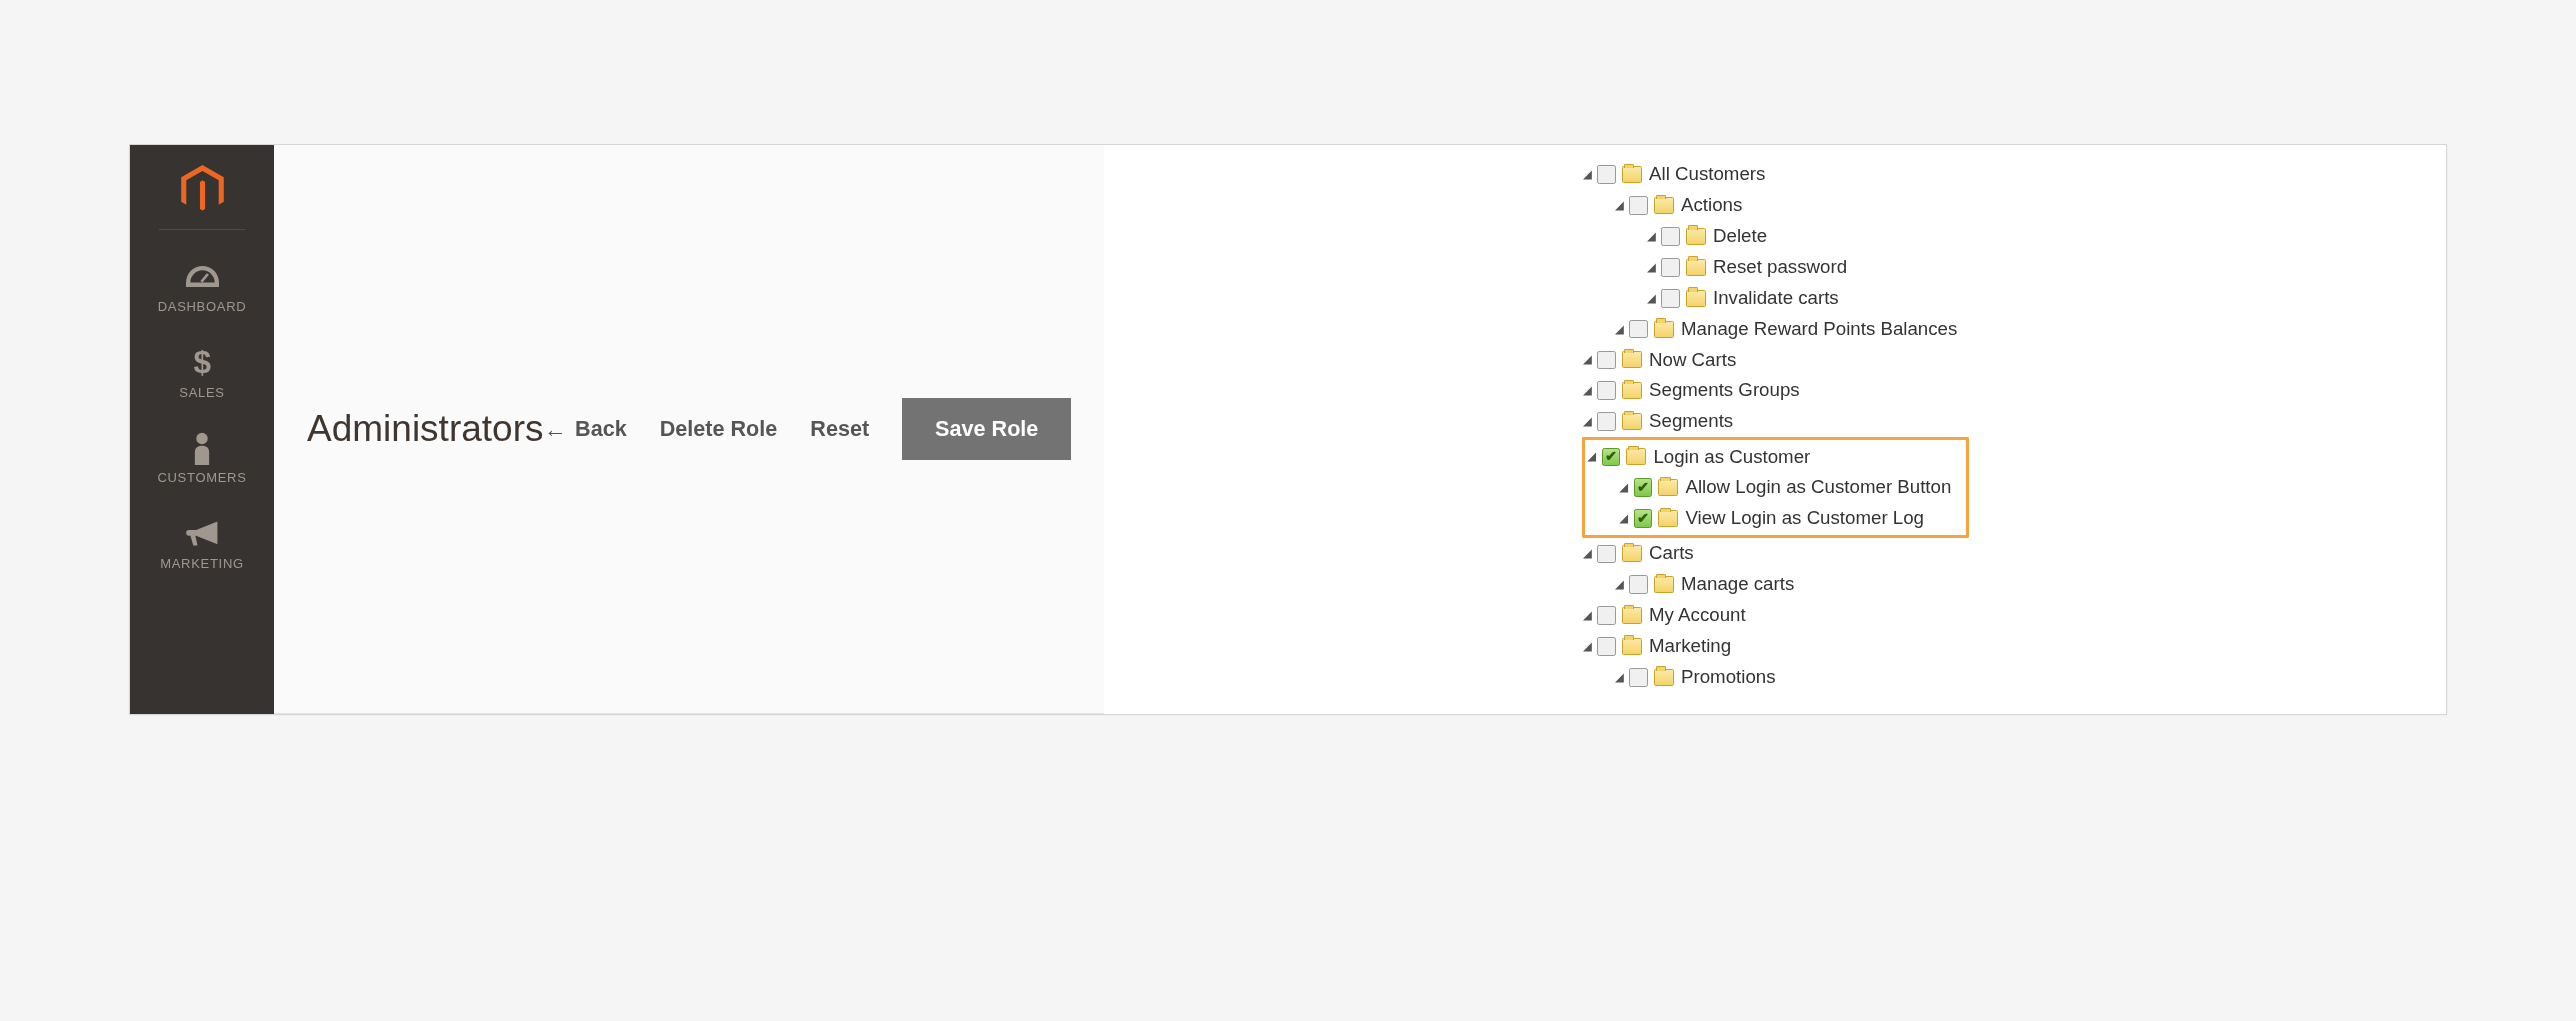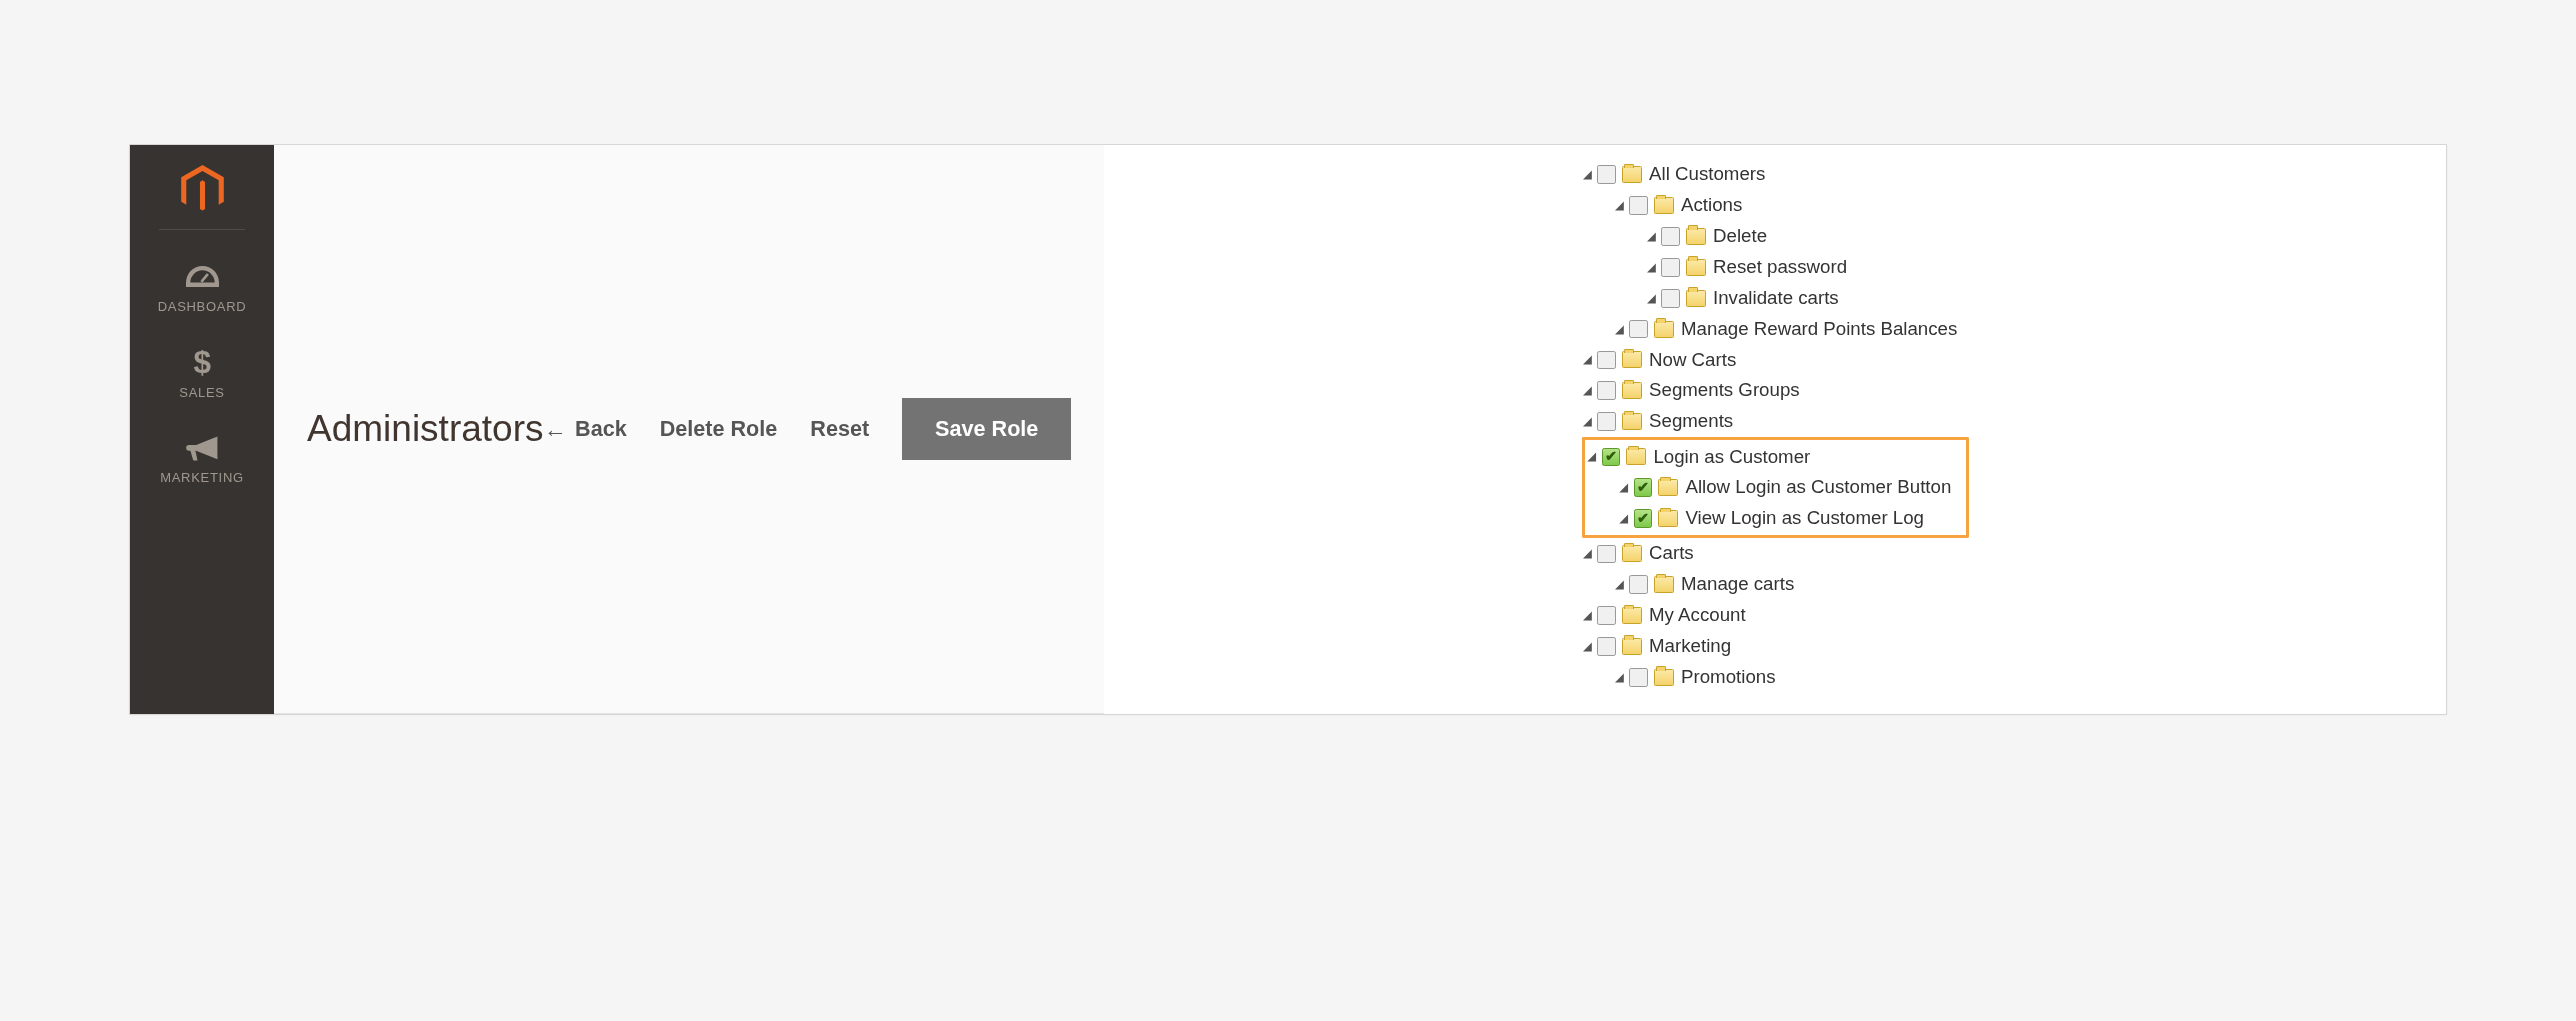--- a/index.html
+++ b/index.html
@@ -207,20 +207,29 @@
       <div class="nav-item">
         <span class="nav-icon">
           <svg width="18.7" height="33" viewBox="0 0 26 46" style="font-size:14px">
               <text x="13" y="38" text-anchor="middle" font-size="44" font-weight="bold" fill="currentColor">$</text>
             </svg>
         </span>
         <span class="nav-label">SALES</span>
       </div>
 
 
+      <div class="nav-item">
+        <span class="nav-icon">
+          <svg width="20" height="33" viewBox="0 0 28 46">
+              <circle cx="14" cy="9" r="8" fill="currentColor"></circle>
+              <path fill="currentColor" d="M14 19c-6 0-10 3-10 9v18h20V28c0-6-4-9-10-9z"></path>
+            </svg>
+        </span>
+        <span class="nav-label">CUSTOMERS</span>
+      </div>
 
       <div class="nav-item">
         <span class="nav-icon">
           <svg width="33" height="27" viewBox="0 0 46 38">
               <path fill="currentColor" d="M44 2 14 14H4a4 4 0 0 0 0 8h2l4 14h6l-3-14h1l30 12z"></path>
             </svg>
         </span>
         <span class="nav-label">MARKETING</span>
       </div>
     </aside>

